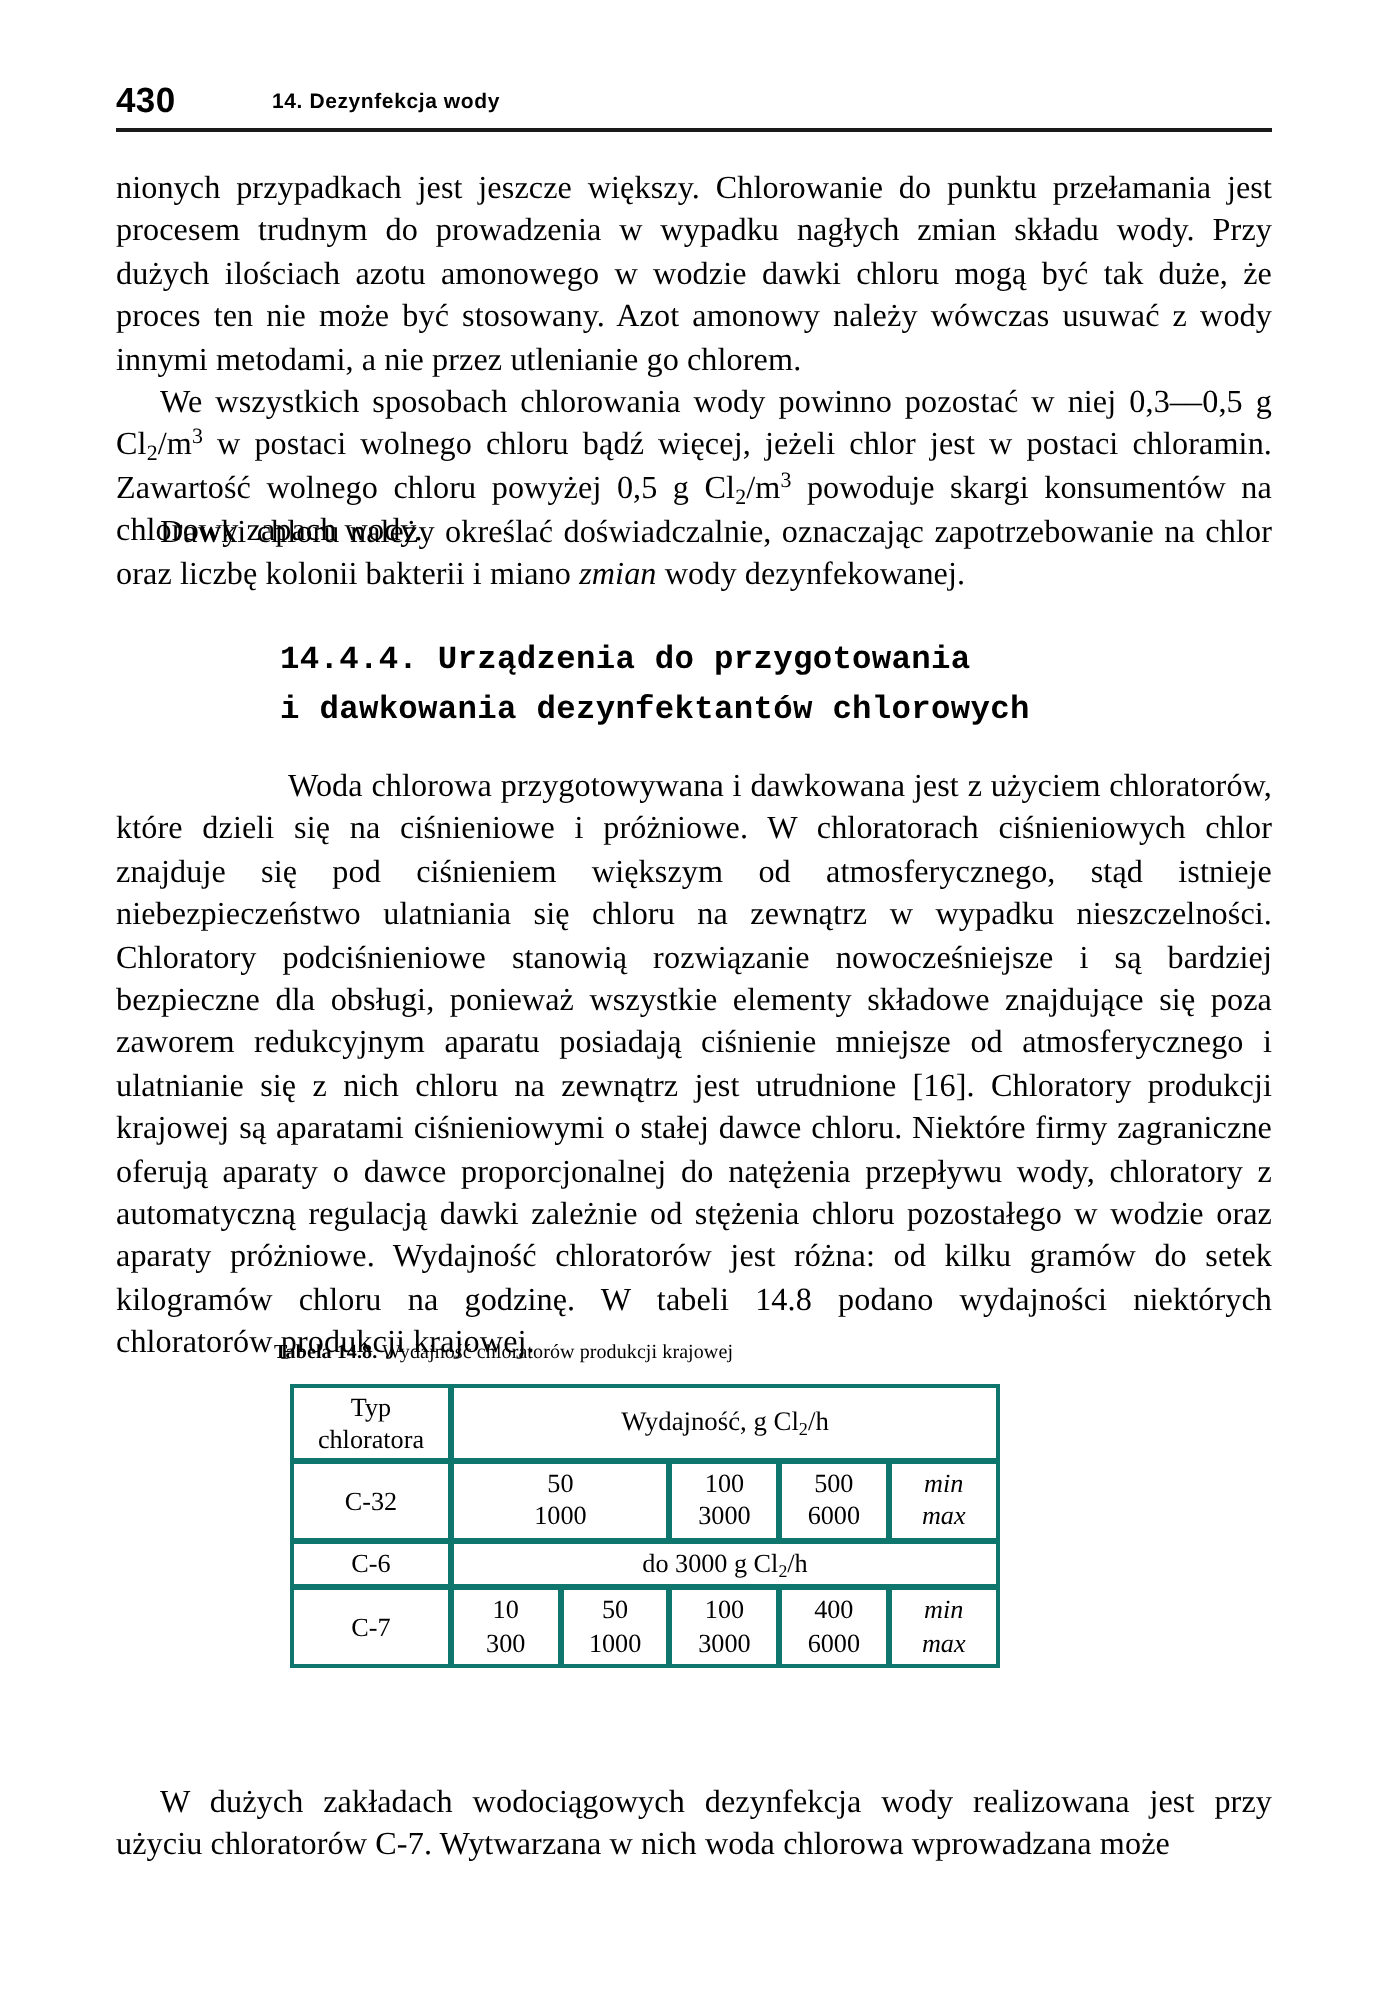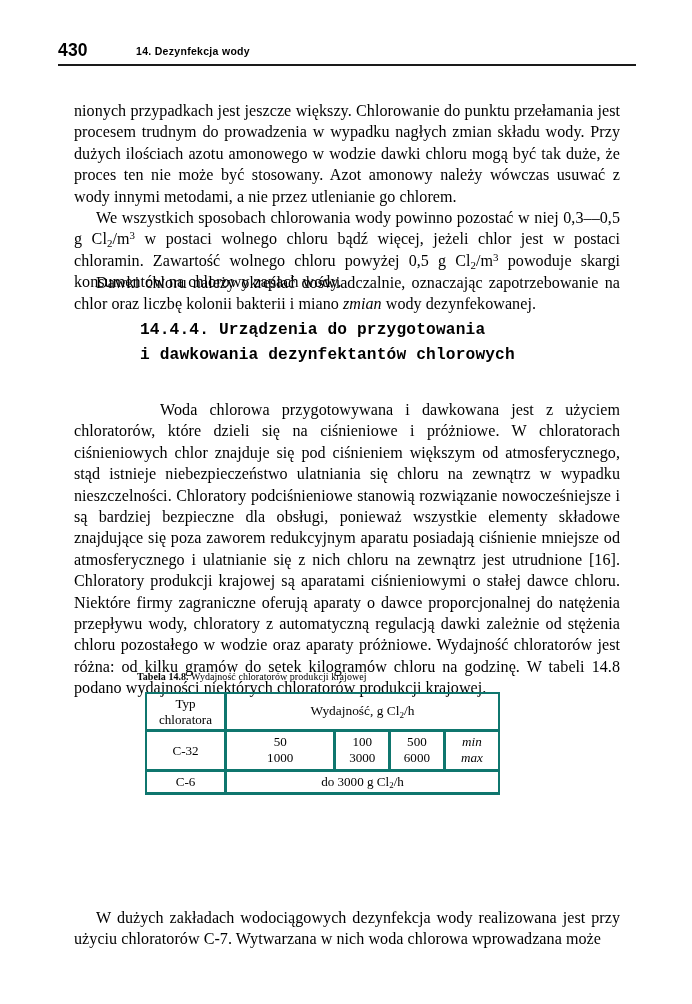--- a/index.html
+++ b/index.html
@@ -61,21 +61,21 @@
     background: #1a1a1a;
   }
 
   
   .col {
     position: absolute;
     left: 58px;
     width: 578px;
   }
   p.body {
-    margin: 16px;
+    margin: 0;
     text-align: justify;
     text-justify: inter-word;
     font-size: 16.1px;
     line-height: 21.4px;
     letter-spacing: 0.05px;
   }
   p.body.ind { text-indent: 22px; }
   p.body.ind-big { text-indent: 86px; }
   p.body:last-child { text-align: justify; }
 
@@ -222,20 +222,43 @@
             <span class="two-line">max</span>
           </td>
         </tr>
 
 
         <tr>
           <td class="type outer-left">C-6</td>
           <td colspan="5" class="outer-right"><span>do 3000 g Cl</span><sub>2</sub><span>/h</span></td>
         </tr>
 
+        <tr>
+          <td class="type outer-left outer-bottom">C-7</td>
+          <td class="outer-bottom">
+            <span class="two-line">10</span>
+            <span class="two-line">300</span>
+          </td>
+          <td class="outer-bottom">
+            <span class="two-line">50</span>
+            <span class="two-line">1000</span>
+          </td>
+          <td class="outer-bottom">
+            <span class="two-line">100</span>
+            <span class="two-line">3000</span>
+          </td>
+          <td class="outer-bottom">
+            <span class="two-line">400</span>
+            <span class="two-line">6000</span>
+          </td>
+          <td class="mm outer-right outer-bottom">
+            <span class="two-line">min</span>
+            <span class="two-line">max</span>
+          </td>
+        </tr>
       </tbody>
     </table>
   </div>
 
   <div class="col" style="top:891px;">
     <p class="body ind">W dużych zakładach wodociągowych dezynfekcja wody realizowana jest przy użyciu chloratorów C-7. Wytwarzana w nich woda chlorowa wprowadzana może</p>
   </div>
 
 </div>
 

